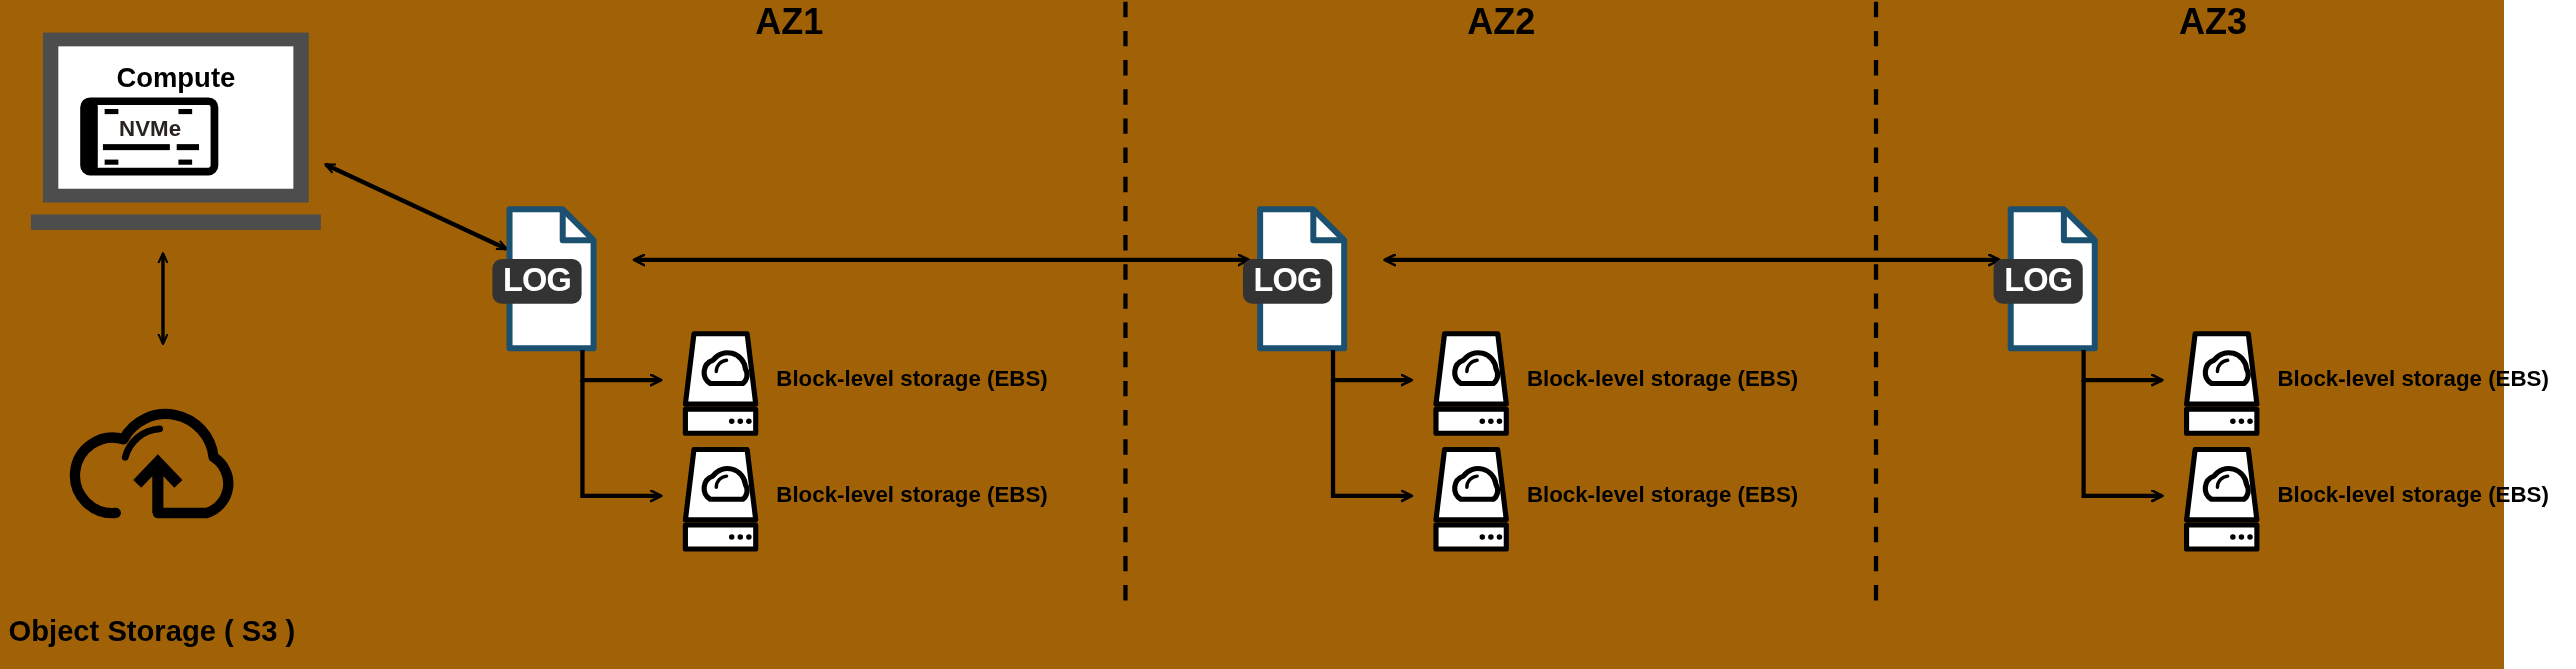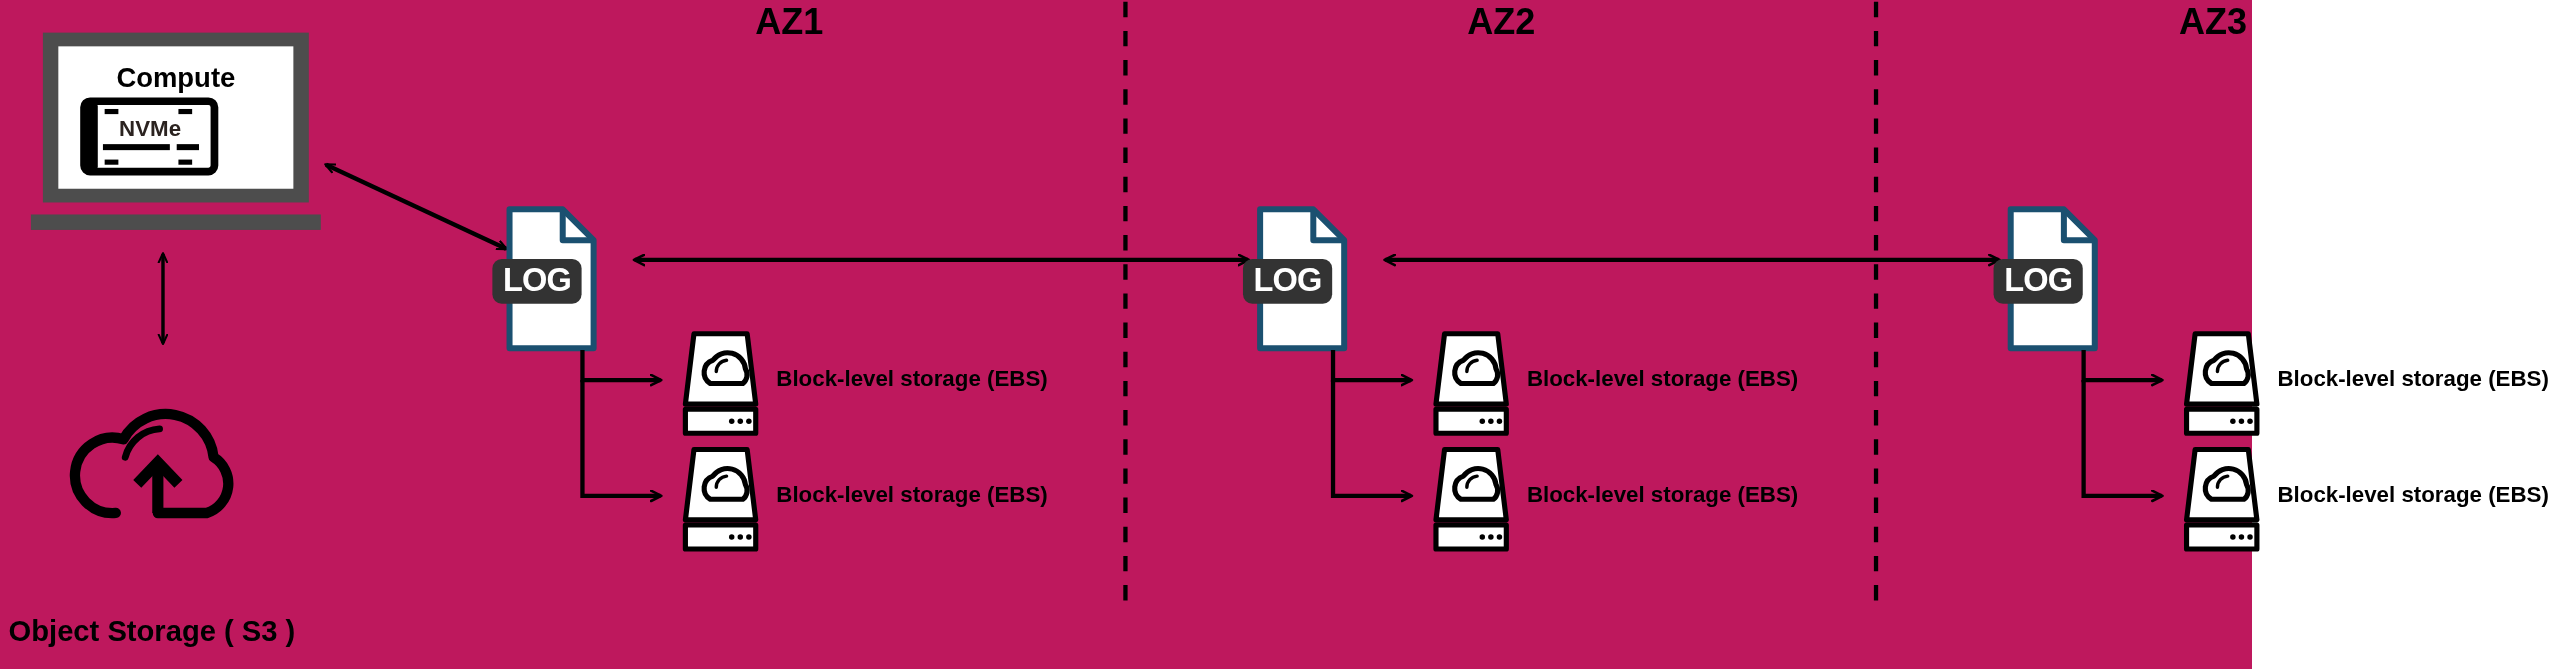--- a/index.html
+++ b/index.html
@@ -10,23 +10,23 @@
   }
   body {
     font-family: "Liberation Sans", sans-serif;
     width: 2576px;
     height: 670px;
     overflow: hidden;
     position: relative;
   }
   #diagram-root {
     position: relative;
-    width: 2252px;
+    width: 2504px;
     height: 670px;
-    background: #be185d;
+    background: #a16207;
   }
   svg.diagram {
     position: absolute;
     top: 0;
     left: 0;
     width: 2576px;
     height: 670px;
     display: block;
   }
   .az-title {

